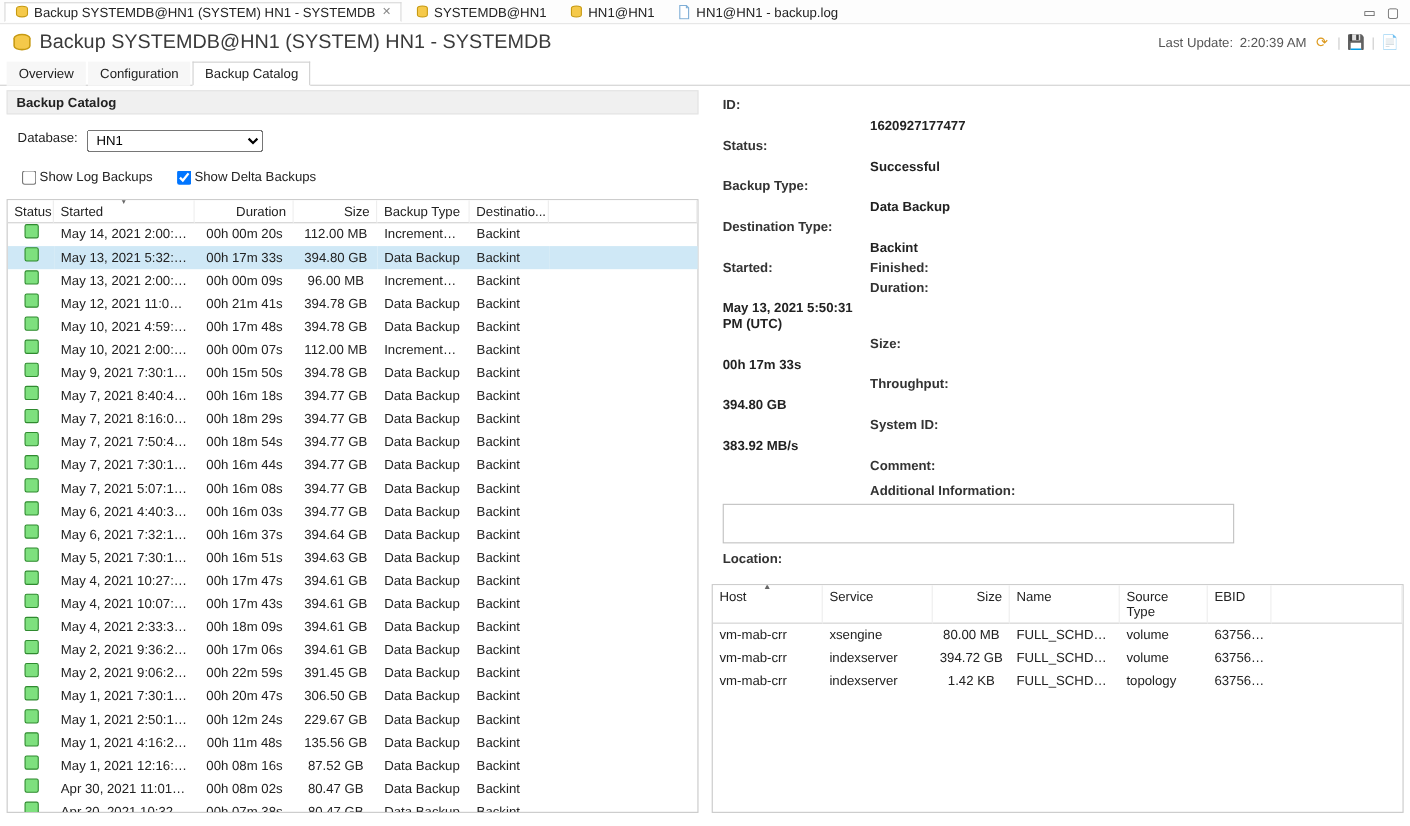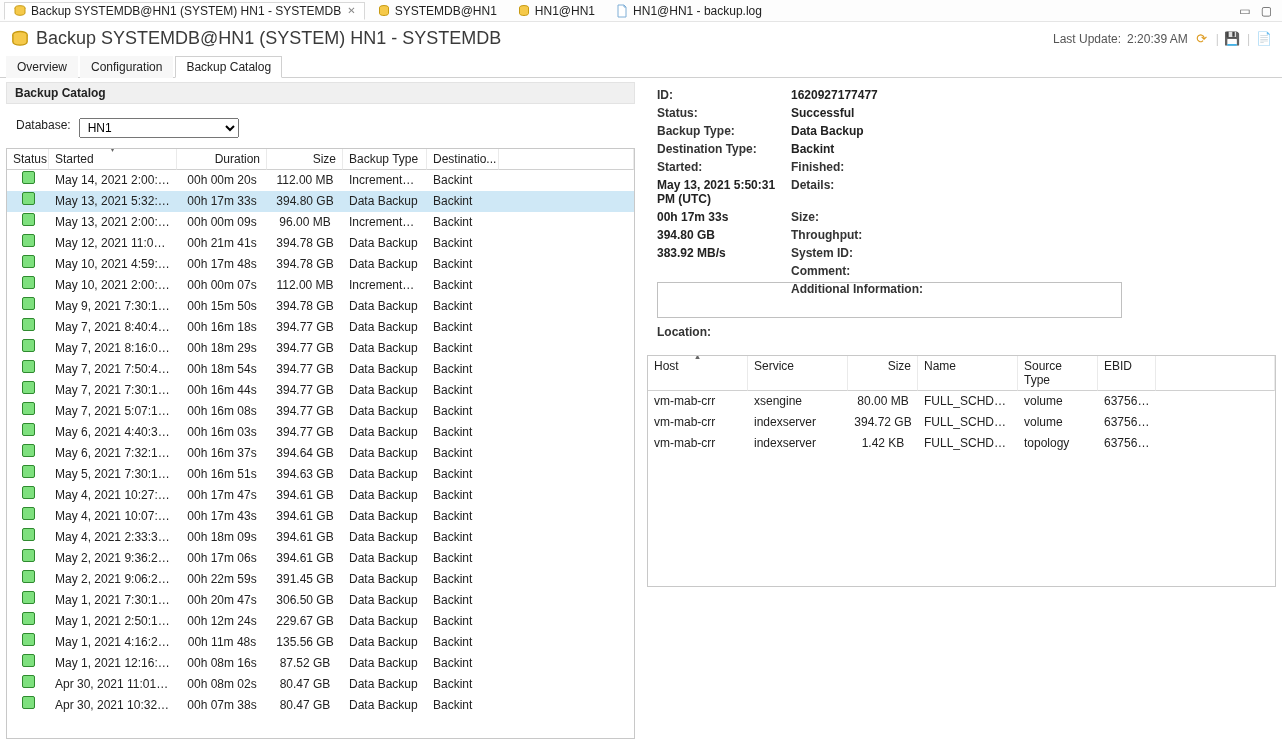--- a/index.html
+++ b/index.html
@@ -190,21 +190,21 @@
   .details {
     padding: 6px 4px 4px 10px;
     display: grid;
     grid-template-columns: 130px 1fr;
     row-gap: 4px;
     column-gap: 4px;
     align-items: start;
     font-weight: bold;
   }
   .dl { color: #333; }
-  .dv { color: #222; }
+  .dv { color: #222; margin-top: 19px; }
   .ta {
     width: 465px;
     height: 36px;
     resize: none;
     font: inherit;
     padding: 2px 4px;
     border: 1px solid #c0c0c0;
     background: #fff;
     overflow-y: scroll;
     box-sizing: border-box;
@@ -303,20 +303,28 @@
   <div class="panel left">
     <div class="panel-header">Backup Catalog</div>
 
     <div class="controls">
       <div class="row-inline">
         <span>Database:</span>
         <select>
           <option>HN1</option>
         </select>
       </div>
+      <div class="row-inline">
+        <label>
+          <input type="checkbox" style=""><span>Show Log Backups</span>
+        </label>
+        <label style="margin-left:10px">
+          <input type="checkbox" checked="" style=""><span>Show Delta Backups</span>
+        </label>
+      </div>
     </div>
 
     <div class="grid-wrap" style="flex:1 1 auto; min-height:0;">
       <div class="grid" style="height:100%; grid-template-rows: auto 1fr;">
         <div class="gh">Status</div>
         <div class="gh"><span class="sort-ind">▾</span><span>Started</span></div>
         <div class="gh right">Duration</div>
         <div class="gh right">Size</div>
         <div class="gh">Backup Type</div>
         <div class="gh">Destinatio...</div>
@@ -519,21 +527,21 @@
       <div class="dv">1620927177477</div>
       <div class="dl">Status:</div>
       <div class="dv">Successful</div>
       <div class="dl">Backup Type:</div>
       <div class="dv">Data Backup</div>
       <div class="dl">Destination Type:</div>
       <div class="dv">Backint</div>
       <div class="dl">Started:</div>
       <div class="dl">Finished:</div>
       <div class="dv">May 13, 2021 5:50:31 PM (UTC)</div>
-      <div class="dl">Details:</div>
+      <div class="dl">Duration:</div>
       <div class="dv">00h 17m 33s</div>
       <div class="dl">Size:</div>
       <div class="dv">394.80 GB</div>
       <div class="dl">Throughput:</div>
       <div class="dv">383.92 MB/s</div>
       <div class="dl">System ID:</div>
       <div class="dv"></div>
       <div class="dl">Comment:</div>
       <div class="dv"><textarea class="ta" style=""></textarea></div>
       <div class="dl">Additional Information:</div>

